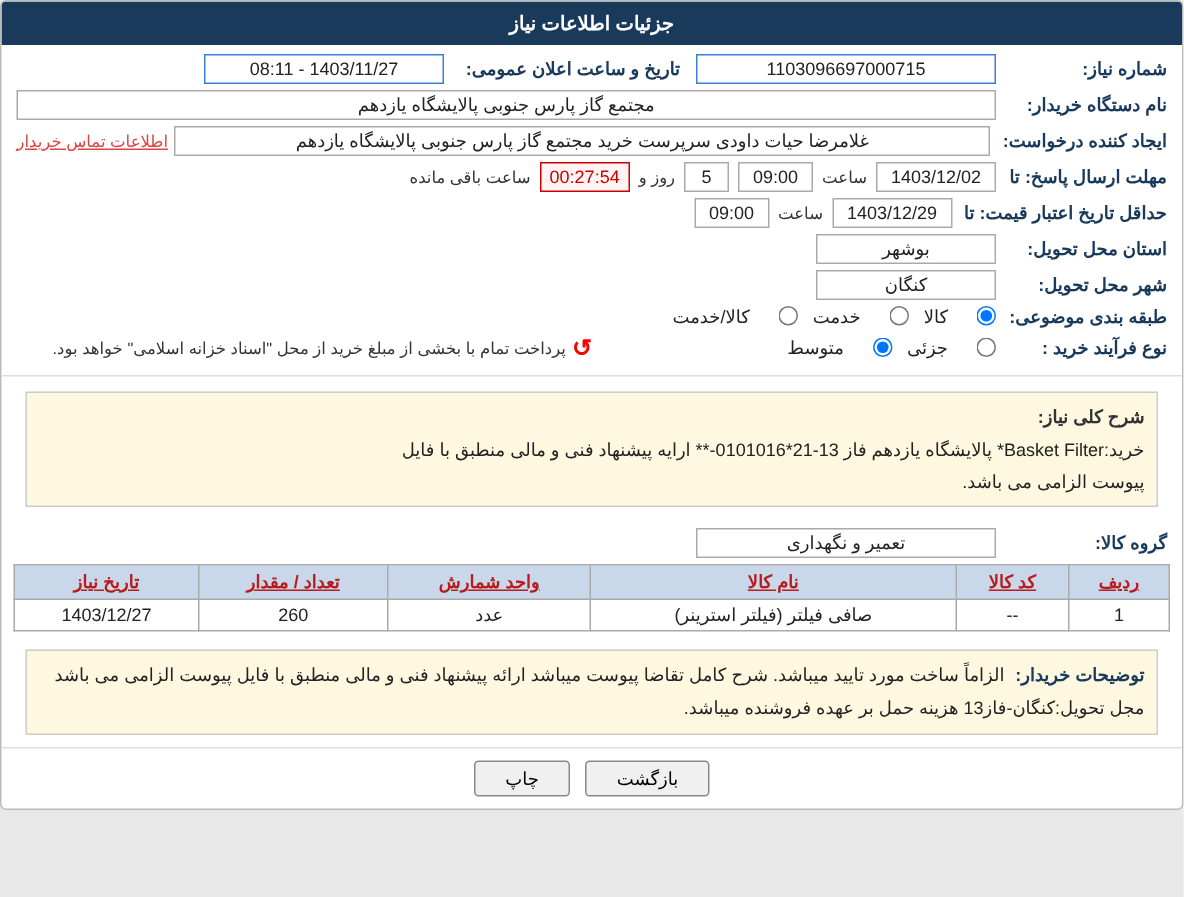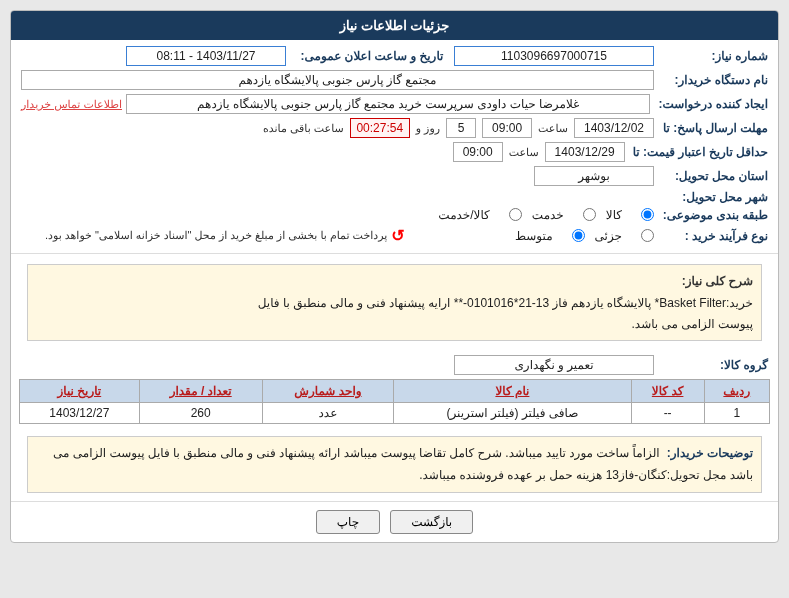--- a/index.html
+++ b/index.html
@@ -7,21 +7,20 @@
       font-family: Tahoma, Arial, sans-serif;
       background: #e8e8e8;
       direction: rtl;
       font-size: 12px;
       color: #222;
     }
     .page-wrapper {
       width: 789px;
       min-height: 598px;
       background: #e8e8e8;
-      padding: 10px;
     }
     .main-card {
       background: #fff;
       border: 1px solid #bbb;
       border-radius: 4px;
       overflow: hidden;
     }
     .card-header {
       background: #1a3a5c;
       color: #fff;
@@ -239,20 +238,21 @@
         </div>
       </div>
 
       <div class="row">
         <span class="label">استان محل تحویل:</span>
         <div class="value-box" style="max-width:120px;">بوشهر</div>
       </div>
 
       <div class="row">
         <span class="label">شهر محل تحویل:</span>
+        <div class="value-box" style="max-width:120px;">کنگان</div>
       </div>
 
       <div class="row">
         <span class="label">طبقه بندی موضوعی:</span>
         <div class="radio-group">
           <div class="radio-item">
             <input type="radio" name="tabaghe" checked="" style=""> 
               <span>کالا</span>
           </div>
           <div class="radio-item">

